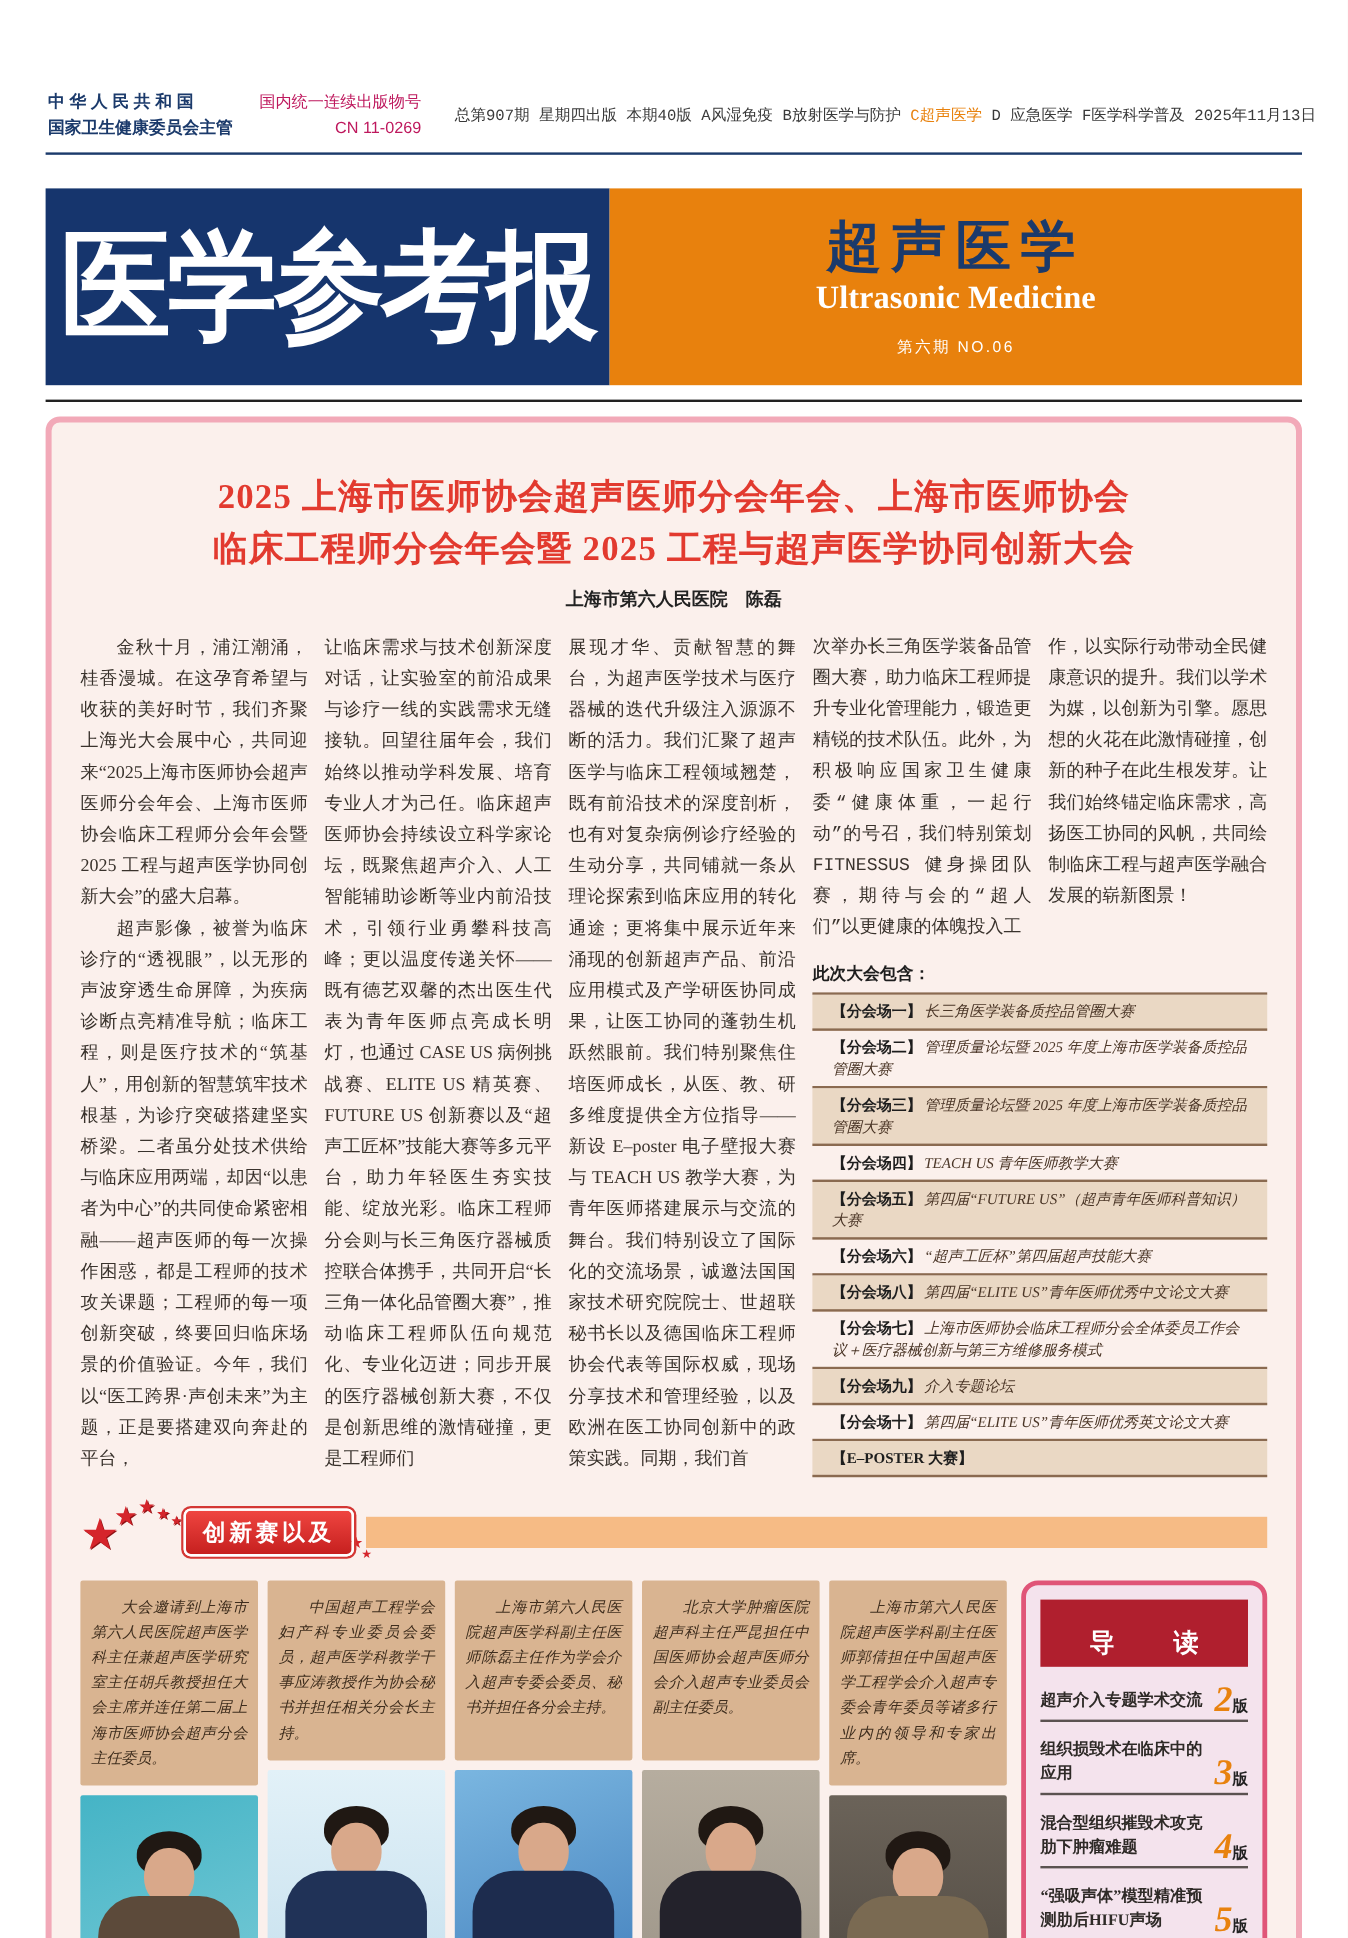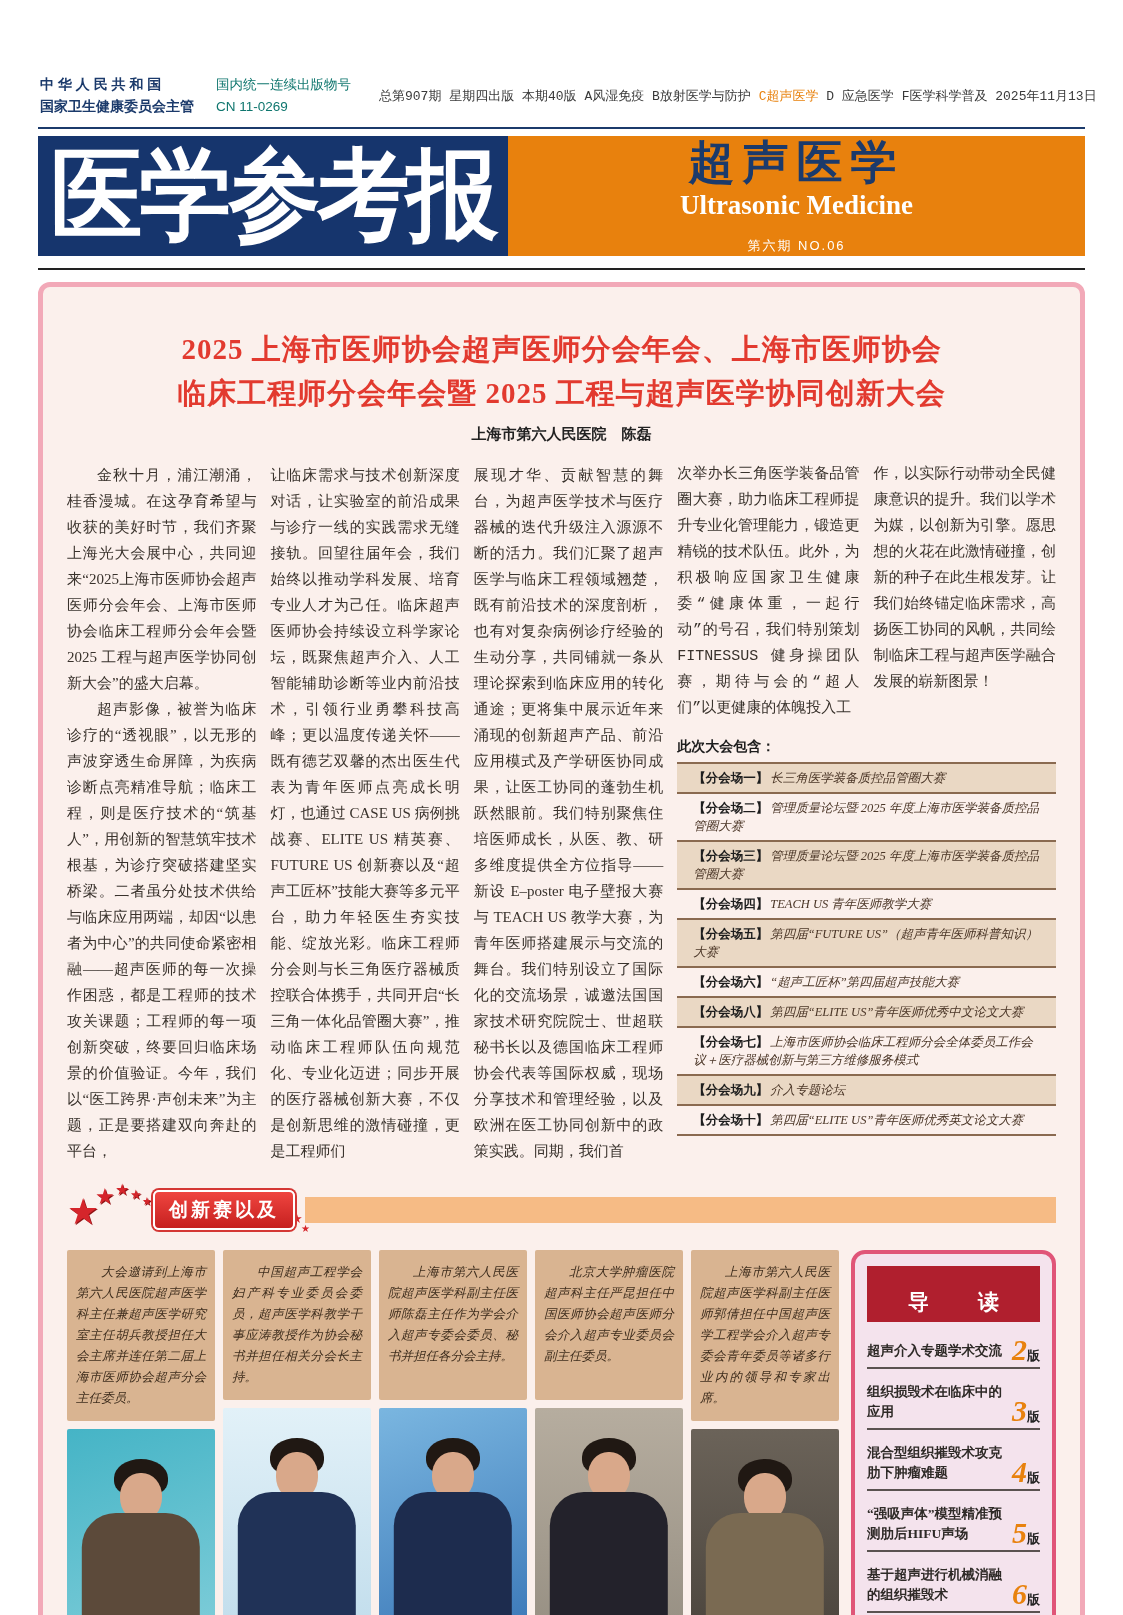--- a/index.html
+++ b/index.html
@@ -6,26 +6,26 @@
   body {
     width:1123px; background:#ffffff;
     font-family:"Liberation Serif","DejaVu Serif",serif;
     color:#2e2a27;
   }
   .page { width:1123px; min-height:1615px; padding:70px 38px 20px 38px; background:#fff; }
 
   
   .topbar { display:flex; align-items:center; gap:22px; padding:4px 2px 10px 2px; border-bottom:2px solid #1b3a6b; }
   .tb-left { color:#1b3a6b; font-weight:bold; font-size:14px; line-height:1.55; font-family:"Liberation Sans",sans-serif; white-space:nowrap; }
-  .tb-mid { color:#0f766e; font-size:13.5px; text-align:left; line-height:1.6; font-family:"Liberation Sans",sans-serif; white-space:nowrap; }
+  .tb-mid { color:#be185d; font-size:13.5px; text-align:right; line-height:1.6; font-family:"Liberation Sans",sans-serif; white-space:nowrap; }
   .tb-right { flex:1; font-size:13px; color:#3a3a3a; font-family:Liberation Mono, monospace; text-align:center; padding-left:6px; white-space:nowrap; }
   .tb-right .hl { color:#e8820e; }
 
   
-  .masthead { display:flex; margin-top:7px; height:120px; }
+  .masthead { display:flex; margin-top:28px; height:164px; }
   .mast-blue { width:470px; background:#16356d; color:#fff; display:flex; align-items:center; justify-content:center; }
   .paper-name { font-size:92px; font-weight:bold; letter-spacing:-3px; line-height:1; transform:scaleY(1.08); }
   .mast-orange { flex:1; background:#e8810d; display:flex; flex-direction:column; align-items:center; justify-content:center; }
   .section-cn { color:#1b3a6b; font-size:46px; font-weight:bold; letter-spacing:8px; line-height:1.1; }
   .section-en { color:#ffffff; font-size:27px; font-weight:bold; margin-top:2px; }
   .issue-no { color:#ffffff; font-size:13px; margin-top:16px; letter-spacing:2px; font-family:"Liberation Sans",sans-serif; }
   .mast-rule { border-bottom:2px solid #222222; margin-top:12px; }
 
   
   .card { margin-top:12px; border:5px solid #f2a9b8; border-radius:12px; background:#fbf0ec; padding:26px 24px 22px 24px; }
@@ -146,20 +146,21 @@
           <div class="session"><b>【分会场一】</b><span>长三角医学装备质控品管圈大赛</span></div>
           <div class="session"><b>【分会场二】</b><span>管理质量论坛暨 2025 年度上海市医学装备质控品管圈大赛</span></div>
           <div class="session"><b>【分会场三】</b><span>管理质量论坛暨 2025 年度上海市医学装备质控品管圈大赛</span></div>
           <div class="session"><b>【分会场四】</b><span>TEACH US 青年医师教学大赛</span></div>
           <div class="session"><b>【分会场五】</b><span>第四届“FUTURE US”（超声青年医师科普知识）大赛</span></div>
           <div class="session"><b>【分会场六】</b><span>“超声工匠杯”第四届超声技能大赛</span></div>
           <div class="session"><b>【分会场八】</b><span>第四届“ELITE US”青年医师优秀中文论文大赛</span></div>
           <div class="session"><b>【分会场七】</b><span>上海市医师协会临床工程师分会全体委员工作会议＋医疗器械创新与第三方维修服务模式</span></div>
           <div class="session"><b>【分会场九】</b><span>介入专题论坛</span></div>
           <div class="session"><b>【分会场十】</b><span>第四届“ELITE US”青年医师优秀英文论文大赛</span></div>
+          <div class="session"><b>【E–POSTER 大赛】</b><span></span></div>
         </div>
       </div>
     </div>
 
     <div class="banner">
       <div class="stars">
         <span class="st1">★</span>
         <span class="st2">★</span>
         <span class="st3">★</span>
         <span class="st4">★</span>

